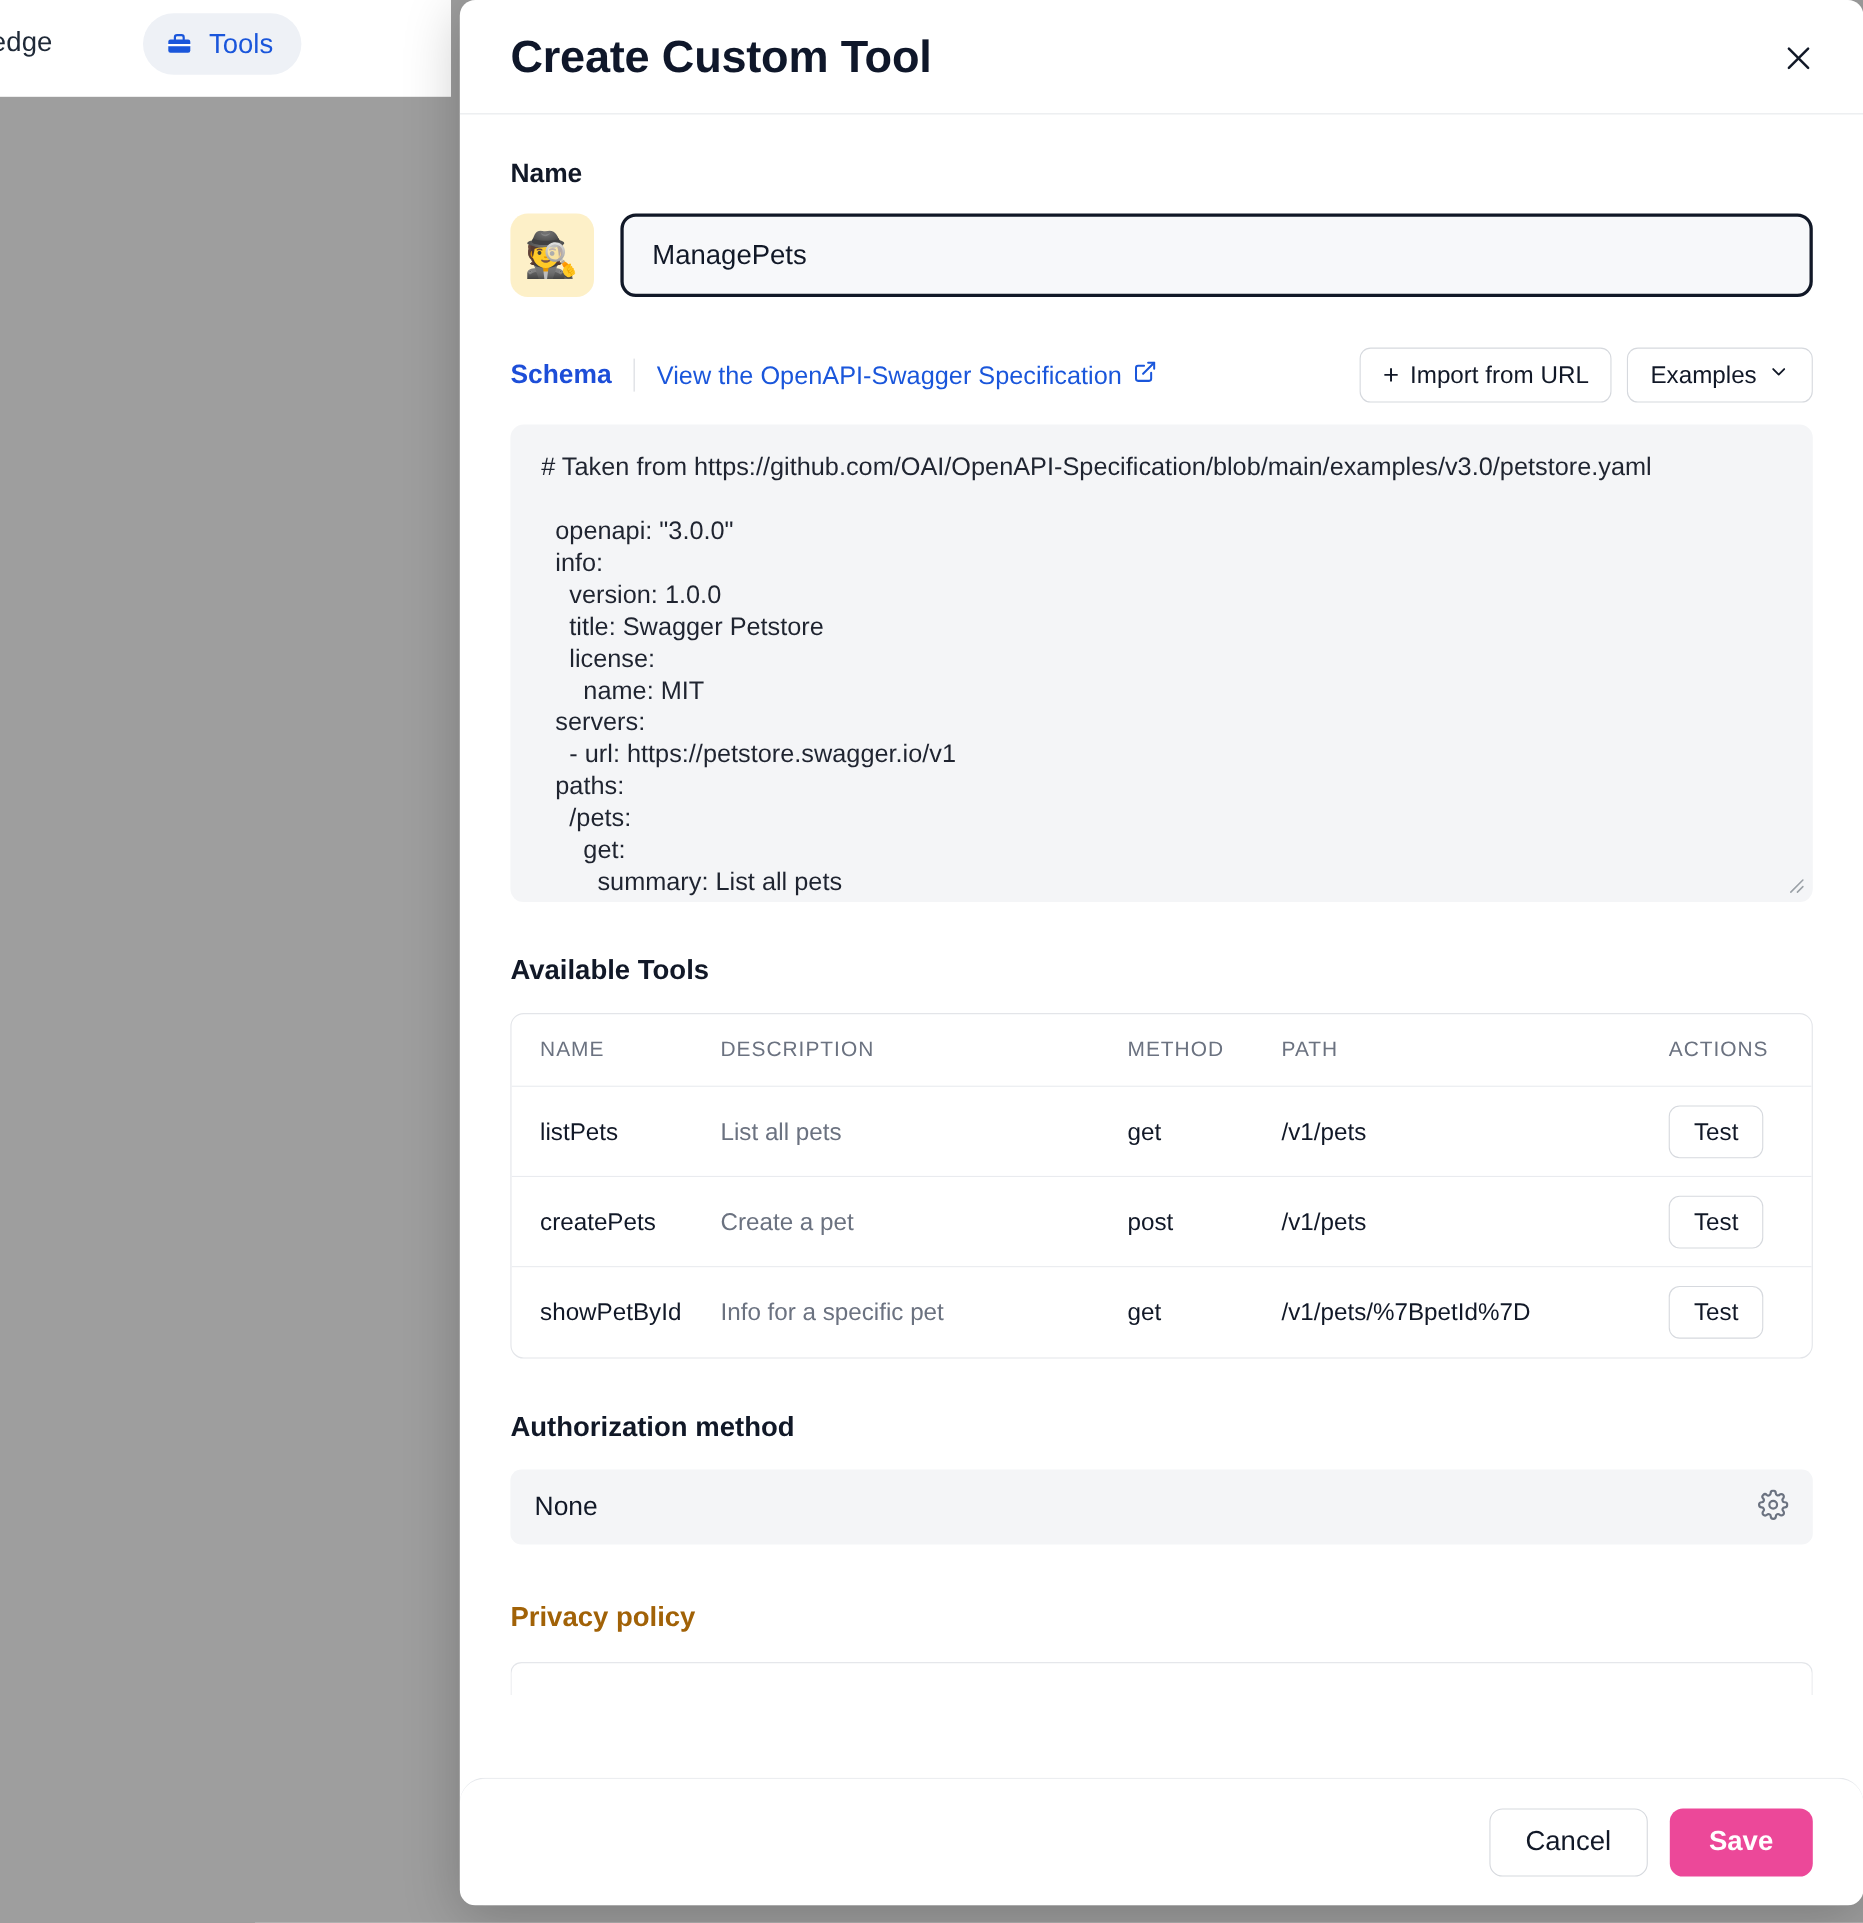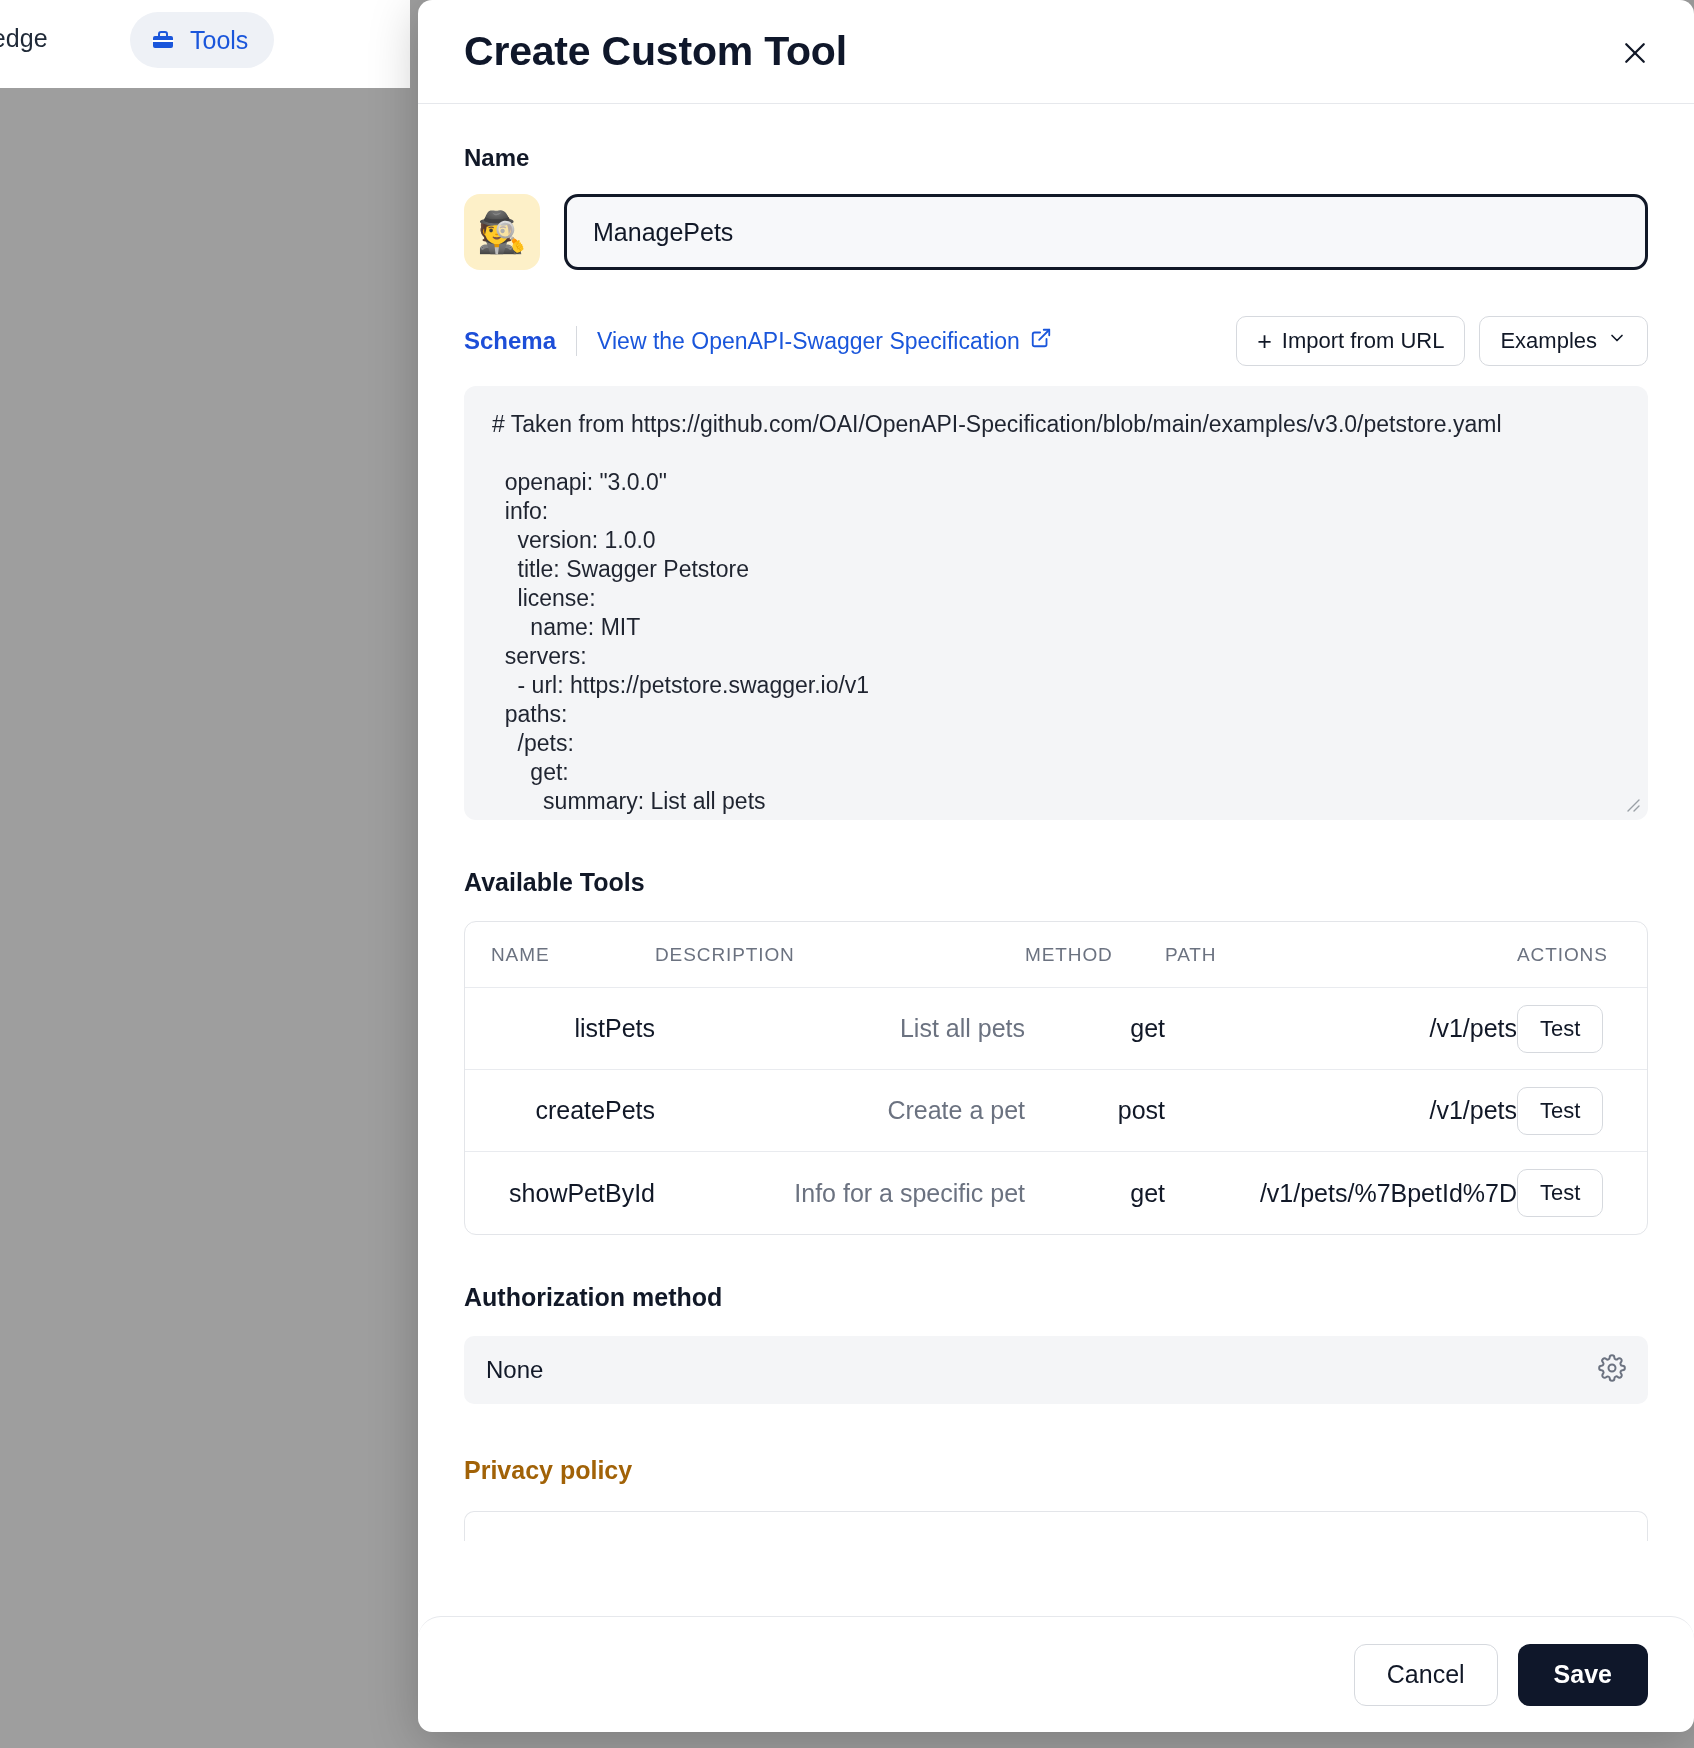--- a/index.html
+++ b/index.html
@@ -250,21 +250,21 @@
     border-bottom: 1px solid #e9ebef;
   }
   .tr:last-child { border-bottom: none; }
   .tr.head { min-height: 66px; }
   .th {
     font-size: 19px;
     letter-spacing: .9px;
     color: #6b7280;
     font-weight: 400;
   }
-  .td { font-size: 25px; color: #111827; text-align: right; }
+  .td { font-size: 22px; color: #111827; }
   .td.desc { color: #6b7280; }
   .c-name { width: 190px; padding-left: 26px; }
   .c-desc { width: 370px; }
   .c-method { width: 140px; }
   .c-path { flex: 1 1 auto; }
   .c-actions { width: 130px; display: flex; justify-content: flex-start; }
   .th.c-actions { justify-content: flex-start; }
   .test-btn {
     border: 1px solid #d6d9de;
     border-radius: 10px;
@@ -325,21 +325,21 @@
     font-size: 25px;
     color: #111827;
     padding: 0 32px;
     cursor: pointer;
     font-family: "Liberation Sans", sans-serif;
   }
   .btn-save {
     height: 62px;
     border: none;
     border-radius: 12px;
-    background: #0f172a;
+    background: #ec4899;
     font-size: 25px;
     font-weight: 700;
     color: #fff;
     padding: 0 36px;
     cursor: pointer;
     font-family: "Liberation Sans", sans-serif;
   }
 </style>
 </head>
 <body>

